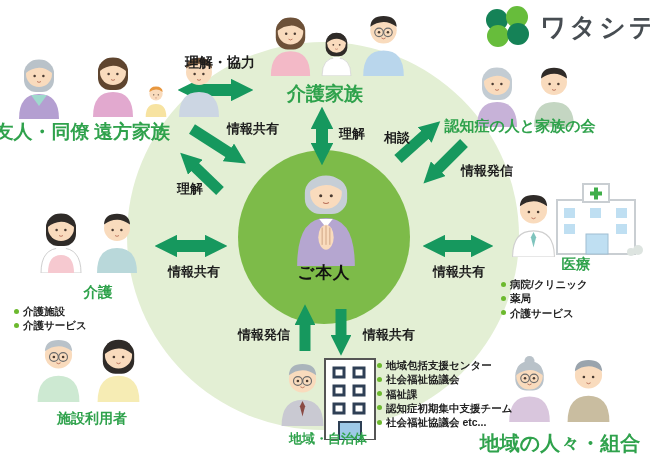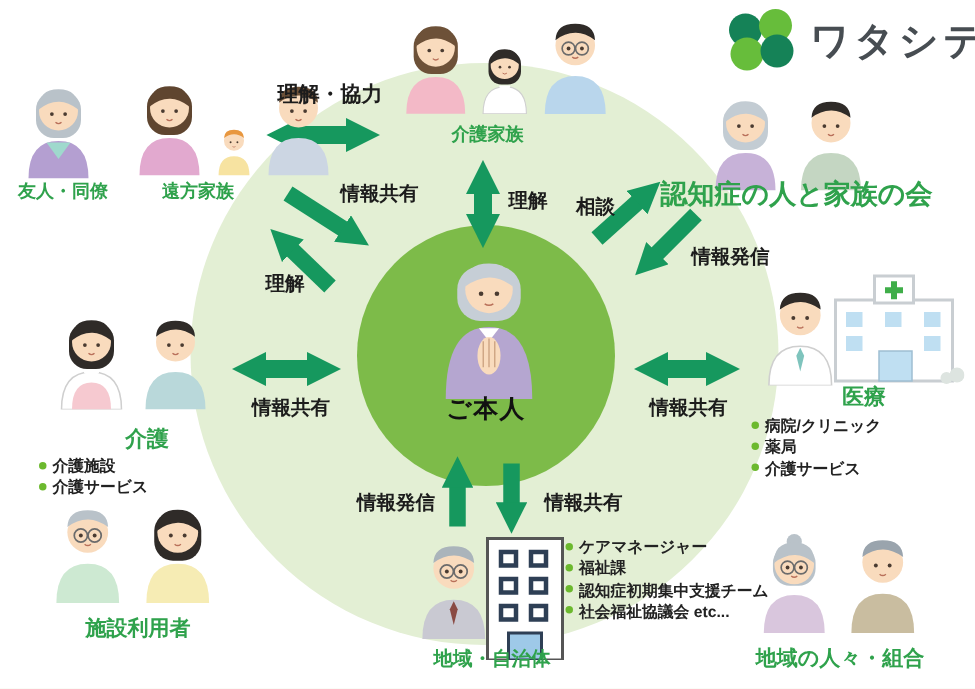--- a/index.html
+++ b/index.html
@@ -6,21 +6,21 @@
   #canvas{position:relative;width:650px;height:459px;background:#fff;overflow:hidden;
           font-family:"Liberation Sans","DejaVu Sans",sans-serif;padding-left:36px;}
   .outer-circle{position:absolute;left:127px;top:42px;width:392px;height:388px;
                 border-radius:50%;background:#e3efd4;}
   .center-circle{position:absolute;left:238px;top:150px;width:172px;height:174px;
                  border-radius:50%;background:#7dbb49;}
   #arrows{position:absolute;left:0;top:0;pointer-events:none;}
   .alabel{position:absolute;transform:translate(-50%,-50%);font-weight:bold;
           font-size:13px;color:#1c1c1c;white-space:nowrap;z-index:5;}
   .glabel{position:absolute;transform:translateX(-50%);color:#2fa24c;font-weight:bold;
-          font-size:12px;white-space:nowrap;z-index:5;}
+          font-size:19px;white-space:nowrap;z-index:5;}
   .persons{position:absolute;display:flex;align-items:flex-end;z-index:4;}
   .bullets{position:absolute;margin:0;padding:0;list-style:none;font-size:10.5px;
            font-weight:bold;color:#222;z-index:5;}
   .bullets li{line-height:14.3px;white-space:nowrap;}
   .bullets li::before{content:"";display:inline-block;width:5px;height:5px;border-radius:50%;
            background:#6cb92e;margin-right:4px;vertical-align:1.5px;}
   .center-label{position:absolute;left:324px;top:262px;transform:translateX(-50%);
            font-size:16.5px;font-weight:bold;color:#111;z-index:5;letter-spacing:1px;}
   .logo{position:absolute;left:483px;top:6px;display:flex;align-items:center;z-index:6;}
   .logo-text{font-size:26px;font-weight:bold;color:#474d52;letter-spacing:3px;margin-left:7px;}
@@ -70,40 +70,41 @@
   <div class="alabel" style="left:397px;top:138px">相談</div>
   <div class="alabel" style="left:487px;top:171px">情報発信</div>
   <div class="alabel" style="left:194px;top:272px">情報共有</div>
   <div class="alabel" style="left:459px;top:272px">情報共有</div>
   <div class="alabel" style="left:264px;top:335px">情報発信</div>
   <div class="alabel" style="left:389px;top:335px">情報共有</div>
 
   <div class="glabel" style="left:42px;top:119px">友人・同僚</div>
   <div class="glabel" style="left:132px;top:119px">遠方家族</div>
   <div class="glabel" style="left:325px;top:81px">介護家族</div>
-  <div class="glabel" style="left:531px;top:117px;font-size:18px">認知症の人と家族の会</div>
+  <div class="glabel" style="left:520px;top:117px;font-size:15px">認知症の人と家族の会</div>
   <div class="glabel" style="left:98px;top:283px;font-size:14.5px">介護</div>
   <div class="glabel" style="left:576px;top:255px;font-size:14.5px">医療</div>
   <div class="glabel" style="left:92px;top:410px;font-size:14px">施設利用者</div>
   <div class="glabel" style="left:328px;top:430px;font-size:13px">地域・自治体</div>
-  <div class="glabel" style="left:560px;top:430px;font-size:14px">地域の人々・組合</div>
+  <div class="glabel" style="left:560px;top:430px;font-size:20px">地域の人々・組合</div>
 
   <div class="center-label">ご本人</div>
 
-  <ul class="bullets" style="left:26px;top:304px">
+  <ul class="bullets" style="left:14px;top:304px">
     <li>介護施設</li>
     <li>介護サービス</li>
   </ul>
   <ul class="bullets" style="left:501px;top:277px">
     <li>病院/クリニック</li>
     <li>薬局</li>
     <li>介護サービス</li>
   </ul>
   <ul class="bullets" style="left:377px;top:358px">
-    <li>ケアマネージャー</li>
+    <li>地域包括支援センター</li>
+    <li>社会福祉協議会</li>
     <li>福祉課</li>
     <li>認知症初期集中支援チーム</li>
     <li>社会福祉協議会 etc...</li>
   </ul>
 
   <div class="persons" style="left:12px;top:53px">
       <svg width="54" height="66" viewBox="0 0 54 66" style="">
         <rect x="12" y="8" width="30" height="31" rx="12" fill="#b9c2c9"></rect>
         <circle cx="27" cy="21" r="13" fill="#f9dbbd"></circle>
         <path d="M13.8,20 Q13.5,6.5 27,6.5 Q40.5,6.5 40.2,20 Q33,14.5 27,14.8 Q20,15 13.8,20 Z" fill="#b9c2c9"></path>

